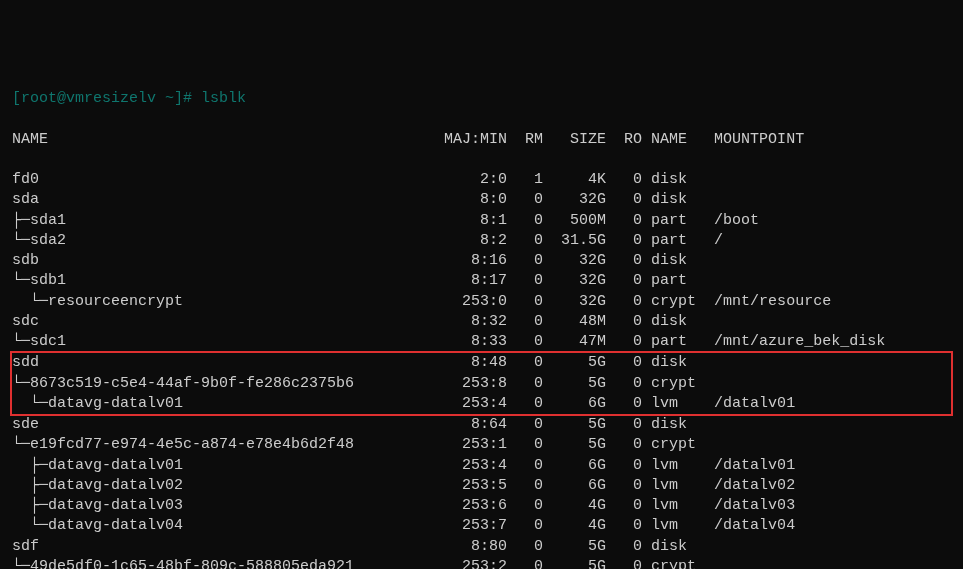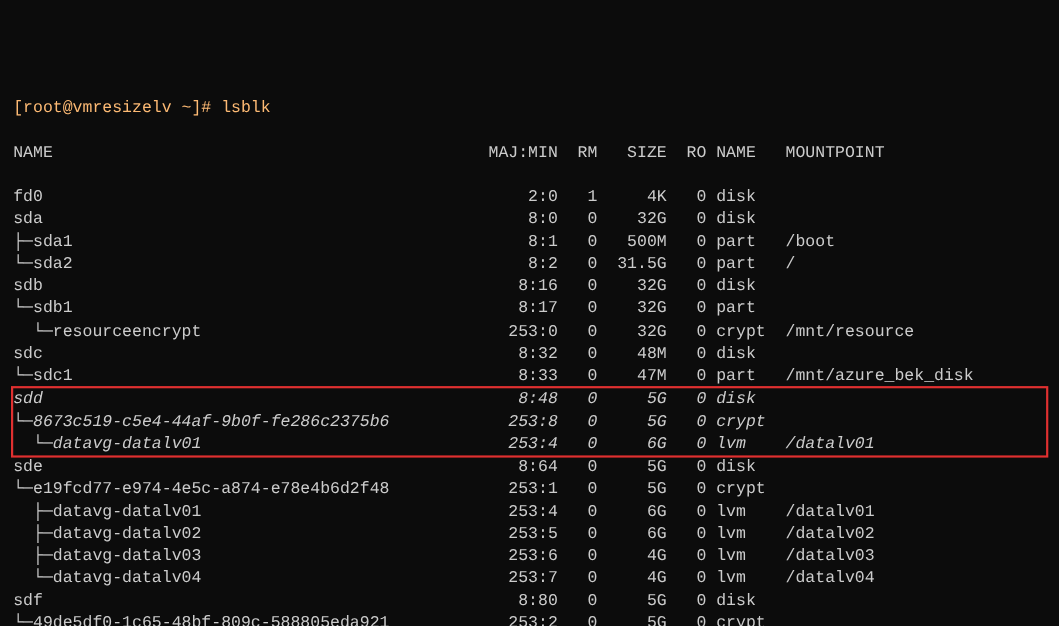--- a/index.html
+++ b/index.html
@@ -7,28 +7,27 @@
     padding: 8px 12px;
     background: #0c0c0c;
     color: #cccccc;
     font-family: "Consolas", "Courier New", monospace;
     font-size: 15px;
     line-height: 1.35;
     white-space: pre;
     width: 963px;
     box-sizing: border-box;
   }
-  .prompt { color: #fdba74; }
+  .prompt { color: #0f766e; }
   .row { display: block; }
   .highlight-box {
     border: 2px solid #e03030;
     margin: -1px -2px;
     padding: 0;
     position: relative;
-    font-style: italic;
   }
 </style>
 </head>
 <body>
 
 
 
 <div class="row"><span class="prompt">[root@vmresizelv ~]# lsblk</span></div>
 <div class="row" id="header-row">NAME                                            MAJ:MIN  RM   SIZE  RO NAME   MOUNTPOINT</div>
 <div id="output"><div class="row">fd0                                                 2:0   1     4K   0 disk   </div><div class="row">sda                                                 8:0   0    32G   0 disk   </div><div class="row">├─sda1                                              8:1   0   500M   0 part   /boot</div><div class="row">└─sda2                                              8:2   0  31.5G   0 part   /</div><div class="row">sdb                                                8:16   0    32G   0 disk   </div><div class="row">└─sdb1                                             8:17   0    32G   0 part   </div><div class="row">  └─resourceencrypt                               253:0   0    32G   0 crypt  /mnt/resource</div><div class="row">sdc                                                8:32   0    48M   0 disk   </div><div class="row">└─sdc1                                             8:33   0    47M   0 part   /mnt/azure_bek_disk</div><div class="highlight-box"><div class="row">sdd                                                8:48   0     5G   0 disk   </div><div class="row">└─8673c519-c5e4-44af-9b0f-fe286c2375b6            253:8   0     5G   0 crypt  </div><div class="row">  └─datavg-datalv01                               253:4   0     6G   0 lvm    /datalv01</div></div><div class="row">sde                                                8:64   0     5G   0 disk   </div><div class="row">└─e19fcd77-e974-4e5c-a874-e78e4b6d2f48            253:1   0     5G   0 crypt  </div><div class="row">  ├─datavg-datalv01                               253:4   0     6G   0 lvm    /datalv01</div><div class="row">  ├─datavg-datalv02                               253:5   0     6G   0 lvm    /datalv02</div><div class="row">  ├─datavg-datalv03                               253:6   0     4G   0 lvm    /datalv03</div><div class="row">  └─datavg-datalv04                               253:7   0     4G   0 lvm    /datalv04</div><div class="row">sdf                                                8:80   0     5G   0 disk   </div><div class="row">└─49de5df0-1c65-48bf-809c-588805eda921            253:2   0     5G   0 crypt  </div></div>

